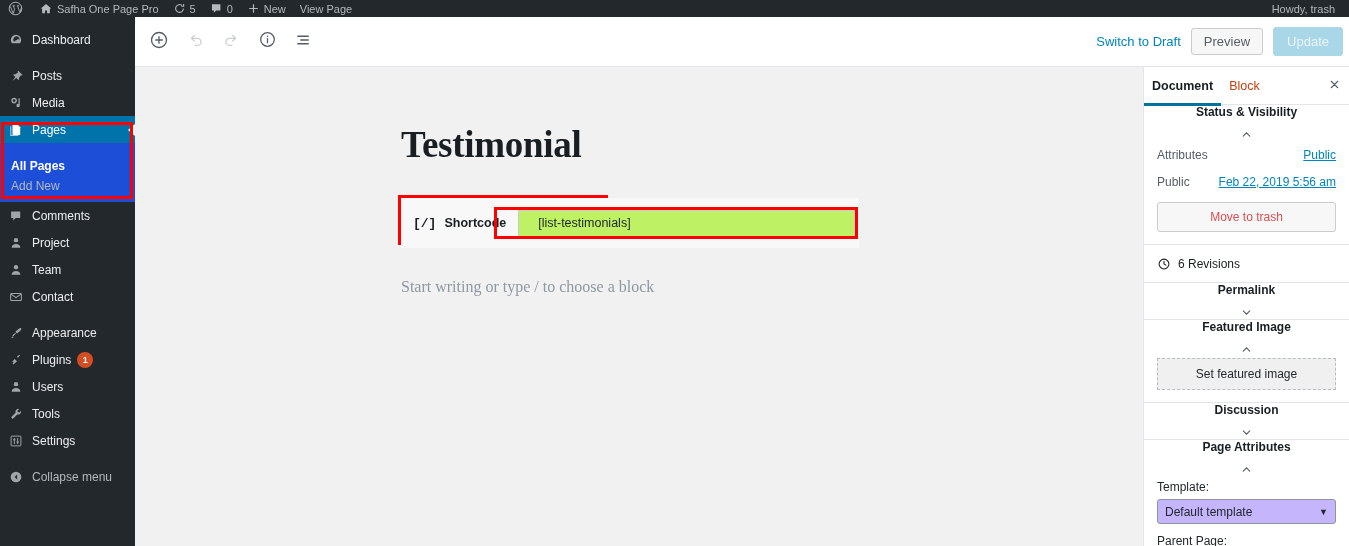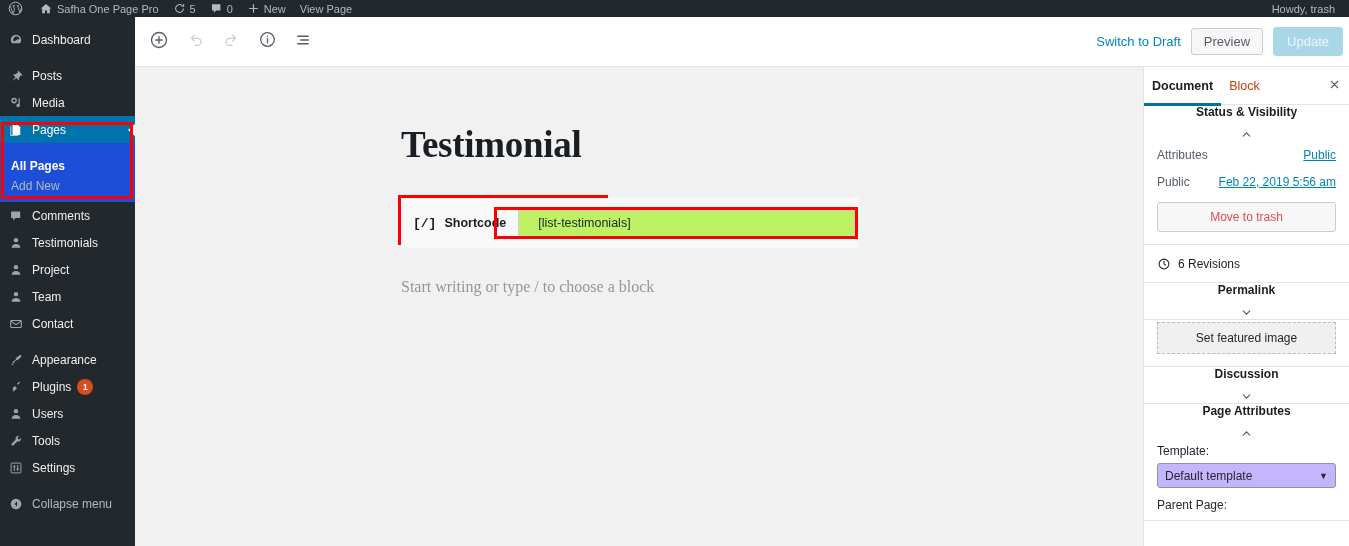--- a/index.html
+++ b/index.html
@@ -450,29 +450,20 @@
 
   <div class="menu-item">
     <span class="mi-icon">
       <svg width="14" height="14" viewBox="0 0 20 20" fill="currentColor">
         <path d="M3 3.5h13v9.5h-6.5L6 16.5V13H3z"></path>
       </svg>
     </span>
     <span class="mi-label">Comments</span>
   </div>
 
-  <div class="menu-item">
-    <span class="mi-icon">
-      <svg width="14" height="14" viewBox="0 0 20 20" fill="currentColor">
-        <circle cx="10" cy="6" r="3.1"></circle>
-        <path d="M3.8 16.8c0-3.4 2.8-5.2 6.2-5.2s6.2 1.8 6.2 5.2z"></path>
-      </svg>
-    </span>
-    <span class="mi-label">Testimonials</span>
-  </div>
 
   <div class="menu-item">
     <span class="mi-icon">
       <svg width="14" height="14" viewBox="0 0 20 20" fill="currentColor">
         <circle cx="10" cy="6" r="3.1"></circle>
         <path d="M3.8 16.8c0-3.4 2.8-5.2 6.2-5.2s6.2 1.8 6.2 5.2z"></path>
       </svg>
     </span>
     <span class="mi-label">Project</span>
   </div>
@@ -695,20 +686,28 @@
       <span class="t">Permalink</span>
       <span class="rp-chev">
         <svg width="13" height="13" viewBox="0 0 24 24" fill="none" stroke="currentColor" stroke-width="2" stroke-linecap="round">
           <path d="M6 9l6 6 6-6"></path>
         </svg>
       </span>
     </div>
   </div>
 
   <div class="rp-section">
+    <div class="rp-sechead">
+      <span class="t">Featured Image</span>
+      <span class="rp-chev">
+        <svg width="13" height="13" viewBox="0 0 24 24" fill="none" stroke="currentColor" stroke-width="2" stroke-linecap="round">
+          <path d="M6 15l6-6 6 6"></path>
+        </svg>
+      </span>
+    </div>
     <span class="rp-featured-btn">Set featured image</span>
   </div>
 
   <div class="rp-section">
     <div class="rp-sechead">
       <span class="t">Discussion</span>
       <span class="rp-chev">
         <svg width="13" height="13" viewBox="0 0 24 24" fill="none" stroke="currentColor" stroke-width="2" stroke-linecap="round">
           <path d="M6 9l6 6 6-6"></path>
         </svg>

